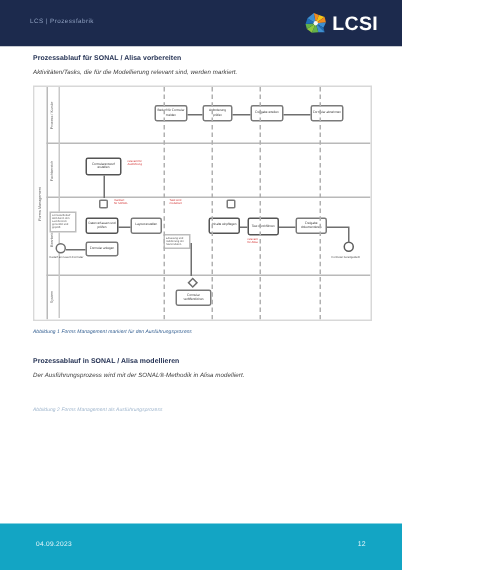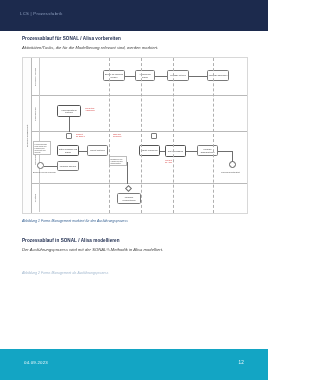--- a/index.html
+++ b/index.html
@@ -144,20 +144,39 @@
   .footer-page{
     position:absolute;right:24px;top:11px;
     font-size:4.6px;color:#eaf8fc;letter-spacing:.2px;
   }
 </style>
 </head>
 <body>
 
 <div class="header">
   <div class="header-title">LCS | Prozessfabrik</div>
+  <div class="logo">
+    <svg class="logo-mark" viewBox="0 0 40 40">
+      <g transform="translate(20,20)">
+        <path d="M0,0 L-3,-16 L5,-13 Z" fill="#f08a1e"></path>
+        <path d="M0,0 L5,-13 L14,-10 Z" fill="#f5c518"></path>
+        <path d="M0,0 L14,-10 L16,-1 Z" fill="#f08a1e"></path>
+        <path d="M0,0 L16,-1 L12,7 Z" fill="#3f8fd0"></path>
+        <path d="M0,0 L12,7 L14,14 Z" fill="#1e6fb8"></path>
+        <path d="M0,0 L14,14 L4,14 Z" fill="#3f8fd0"></path>
+        <path d="M0,0 L4,14 L-6,15 Z" fill="#62b24a"></path>
+        <path d="M0,0 L-6,15 L-14,9 Z" fill="#8cc63f"></path>
+        <path d="M0,0 L-14,9 L-16,1 Z" fill="#62b24a"></path>
+        <path d="M0,0 L-16,1 L-13,-8 Z" fill="#1e6fb8"></path>
+        <path d="M0,0 L-13,-8 L-3,-16 Z" fill="#3f8fd0"></path>
+        <circle cx="0" cy="0" r="3.4" fill="#f5f5f5"></circle>
+      </g>
+    </svg>
+    <div class="logo-text">LCSI</div>
+  </div>
 </div>
 
 <div class="page">
 
   <div class="sec-title" style="top:5px">Prozessablauf für SONAL / Alisa vorbereiten</div>
   <div class="sec-sub" style="top:14px">Aktivitäten/Tasks, die für die Modellierung relevant sind, werden markiert.</div>
 
   <div class="diagram">
 
     <div class="pool-label-col">

